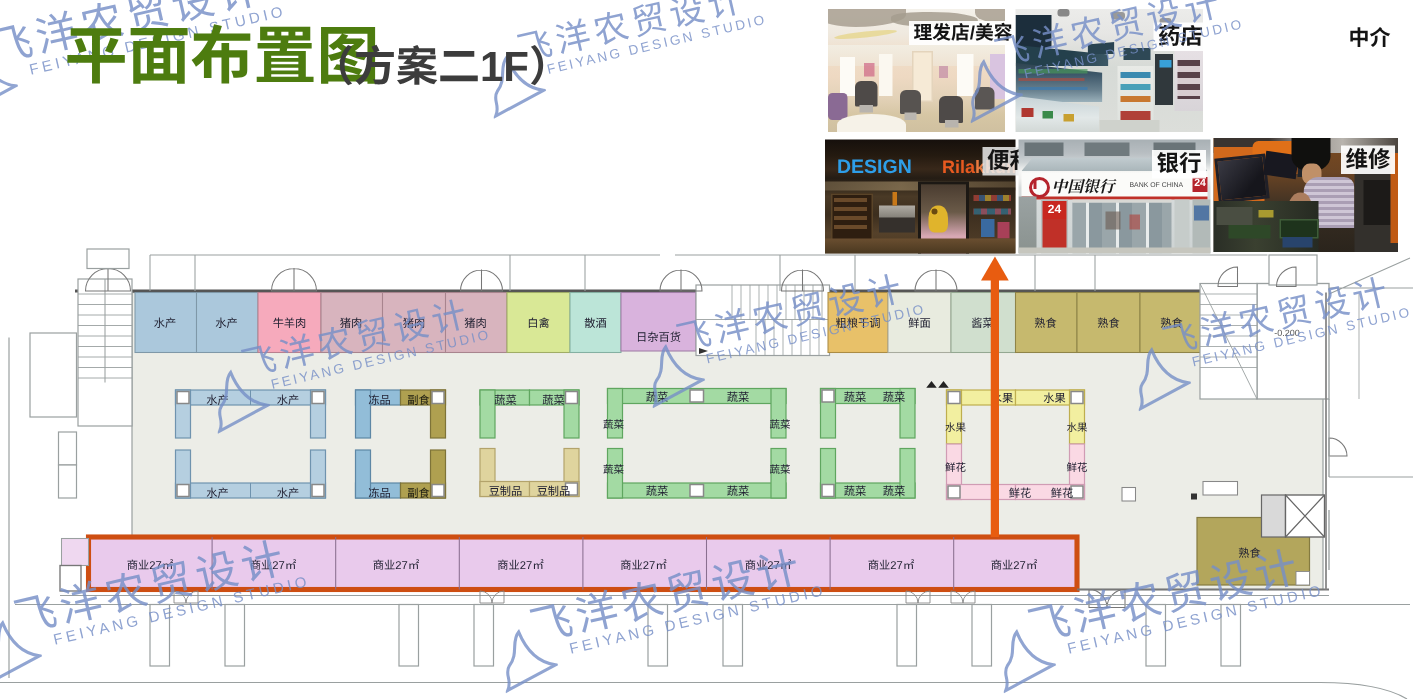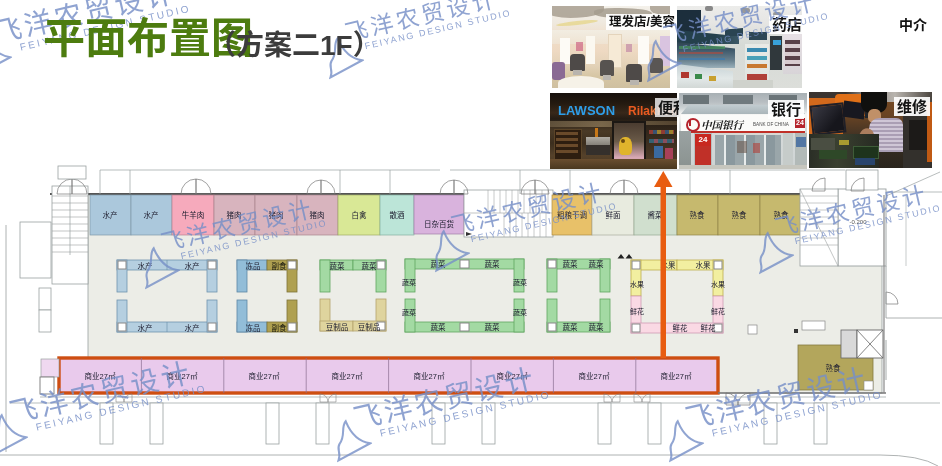--- a/index.html
+++ b/index.html
@@ -407,21 +407,21 @@
   <div class="abs" style="left:108px;top:34px;width:15px;height:26px;background:repeating-linear-gradient(180deg,#584048 0 4px,#d8ccd0 4px 8px);"></div>
   <div class="abs" style="left:56px;top:74px;width:40px;height:8px;background:#cfd2cc;"></div>
 </div>
 
 <div class="plabel" style="left:769px;top:15px;">药店</div>
 
 
 <div class="plabel" style="left:896px;top:16px;font-size:14px;">中介</div>
 
 <div class="photo" style="left:550px;top:93px;width:127px;height:76px;background:linear-gradient(180deg,#16100c 0%,#241a10 14%,#38281a 26%,#241c14 34%,#4a3a26 50%,#3c2e1e 66%,#55412a 82%,#4a3822 100%);">
-  <div class="abs" style="left:8px;top:10px;width:62px;height:15px;color:#2e9ee8;font-size:13px;font-weight:bold;letter-spacing:0px;font-family:'Liberation Sans',sans-serif;">LAWSON</div>
+  <div class="abs" style="left:8px;top:10px;width:62px;height:15px;color:#2e9ee8;font-size:13px;font-weight:bold;letter-spacing:0px;font-family:'Liberation Sans',sans-serif;">DESIGN</div>
   <div class="abs" style="left:78px;top:11px;width:48px;height:14px;color:#e85a20;font-size:12px;font-weight:bold;">Rila<span style="color:#e87a40;">kkuma</span></div>
   <div class="abs" style="left:0;top:28px;width:127px;height:6px;background:linear-gradient(90deg,#6a5a42,#8a7656 40%,#5a4a34);opacity:.8;"></div>
   <div class="abs" style="left:4px;top:36px;width:26px;height:30px;background:#2e1e10;border:1px solid #5a4428;"></div>
   <div class="abs" style="left:6px;top:39px;width:22px;height:24px;background:repeating-linear-gradient(180deg,#6a4a2a 0 3px,#2e1e10 3px 6px);"></div>
   <div class="abs" style="left:36px;top:44px;width:24px;height:10px;background:linear-gradient(180deg,#b0aca4,#7a766e);"></div>
   <div class="abs" style="left:36px;top:52px;width:24px;height:10px;background:#35302c;"></div>
   <div class="abs" style="left:45px;top:35px;width:3px;height:9px;background:#c87818;"></div>
   <div class="abs" style="left:62px;top:28px;width:30px;height:46px;border:2px solid #1c1814;background:linear-gradient(180deg,#4a3c30 0%,#6a5a48 40%,#d8a8b4 75%,#d09aa8 100%);"></div>
   <div class="abs" style="left:69px;top:44px;width:13px;height:18px;background:#e0b42c;border-radius:45% 45% 30% 30%;"></div>
   <div class="abs" style="left:71px;top:46px;width:4px;height:4px;background:#6a4a10;border-radius:50%;"></div>

